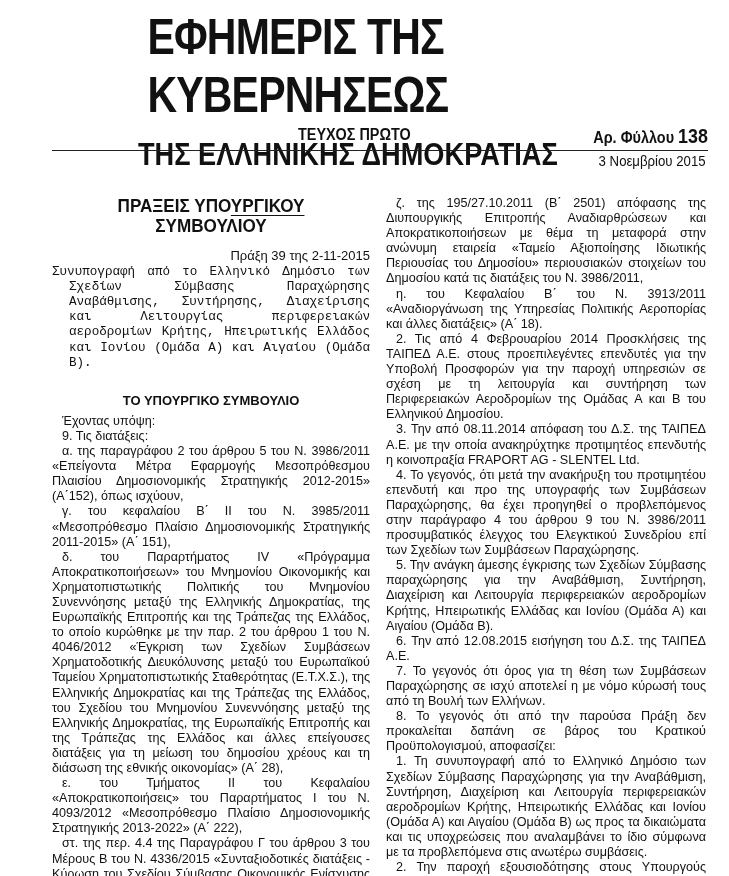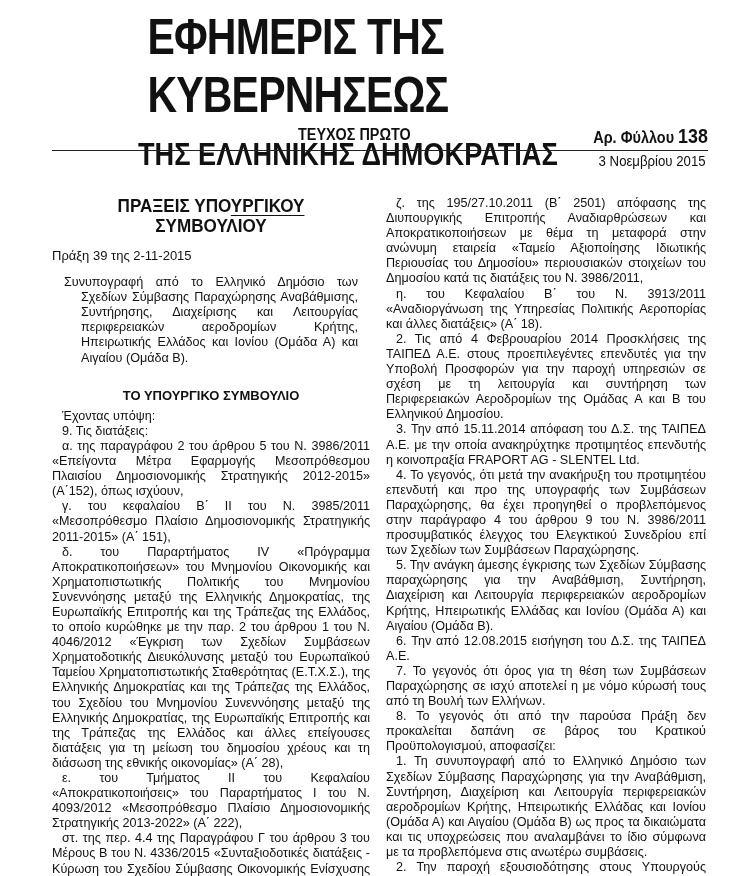--- a/index.html
+++ b/index.html
@@ -10,22 +10,22 @@
   .issue-row { position: absolute; left: 52px; top: 124px; width: 656px; height: 26px; border-bottom: 1.5px solid #222; }
   .issue-type { position: absolute; left: 246px; top: 2px; font-weight: bold; font-size: 16px; transform: scaleX(0.9); transform-origin: left; }
   .issue-no { position: absolute; right: 0; top: 0px; font-weight: bold; font-size: 17px; transform: scaleX(0.85); transform-origin: right; }
   .issue-no .num { font-size: 21px; }
   .issue-date { position: absolute; right: 23px; top: 152px; font-size: 15px; transform: scaleX(0.88); transform-origin: right; }
   .col { position: absolute; top: 196px; width: 318px; font-size: 12.6px; line-height: 15.1px; text-align: justify; }
   .col-left { left: 52px; }
   .col-right { left: 386px; width: 320px; top: 196px; }
   .section-title { text-align: center; font-weight: bold; font-size: 19px; transform: scaleX(0.9); margin: 0 0 12px 0; line-height: 20px; }
   .section-title .ul { text-decoration: underline; text-underline-offset: 3px; }
-  .act-line { text-align: left; margin: 0 0 2px 0; font-size: 13px; }
-  .hanging { padding-left: 17px; text-indent: -17px; margin: 12px; text-align: justify; }
+  .act-line { text-align: right; margin: 0 0 2px 0; font-size: 13px; }
+  .hanging { padding-left: 17px; text-indent: -17px; margin: 0; text-align: justify; font-family: Liberation Mono, monospace; }
   .council { text-align: center; font-weight: bold; font-size: 13px; margin: 22px 0 6px 0; }
   p { margin: 0; }
   .ind { text-indent: 10px; }
 </style>
 </head>
 <body>
 
 <div class="masthead">
   <div class="title-main">ΕΦΗΜΕΡΙΣ ΤΗΣ ΚΥΒΕΡΝΗΣΕΩΣ</div>
   <div class="title-sub">ΤΗΣ ΕΛΛΗΝΙΚΗΣ ΔΗΜΟΚΡΑΤΙΑΣ</div>
@@ -48,21 +48,21 @@
   <p class="ind">γ. του κεφαλαίου Β΄ ΙΙ του Ν. 3985/2011 «Μεσοπρόθεσμο Πλαίσιο Δημοσιονομικής Στρατηγικής 2011-2015» (Α΄ 151),</p>
   <p class="ind">δ. του Παραρτήματος IV «Πρόγραμμα Αποκρατικοποιήσεων» του Μνημονίου Οικονομικής και Χρηματοπιστωτικής Πολιτικής του Μνημονίου Συνεννόησης μεταξύ της Ελληνικής Δημοκρατίας, της Ευρωπαϊκής Επιτροπής και της Τράπεζας της Ελλάδος, το οποίο κυρώθηκε με την παρ. 2 του άρθρου 1 του Ν. 4046/2012 «Έγκριση των Σχεδίων Συμβάσεων Χρηματοδοτικής Διευκόλυνσης μεταξύ του Ευρωπαϊκού Ταμείου Χρηματοπιστωτικής Σταθερότητας (Ε.Τ.Χ.Σ.), της Ελληνικής Δημοκρατίας και της Τράπεζας της Ελλάδος, του Σχεδίου του Μνημονίου Συνεννόησης μεταξύ της Ελληνικής Δημοκρατίας, της Ευρωπαϊκής Επιτροπής και της Τράπεζας της Ελλάδος και άλλες επείγουσες διατάξεις για τη μείωση του δημοσίου χρέους και τη διάσωση της εθνικής οικονομίας» (Α΄ 28),</p>
   <p class="ind">ε. του Τμήματος ΙΙ του Κεφαλαίου «Αποκρατικοποιήσεις» του Παραρτήματος Ι του Ν. 4093/2012 «Μεσοπρόθεσμο Πλαίσιο Δημοσιονομικής Στρατηγικής 2013-2022» (Α΄ 222),</p>
   <p class="ind">στ. της περ. 4.4 της Παραγράφου Γ του άρθρου 3 του Μέρους Β του Ν. 4336/2015 «Συνταξιοδοτικές διατάξεις - Κύρωση του Σχεδίου Σύμβασης Οικονομικής Ενίσχυσης από τον Ευρωπαϊκό Μηχανισμό Σταθερότητας και ρυθμίσεις για την υλοποίηση της Συμφωνίας Χρηματοδότησης» (Α΄ 94),</p>
 </div>
 
 <div class="col col-right">
   <p class="ind">ζ. της 195/27.10.2011 (Β΄ 2501) απόφασης της Διυπουργικής Επιτροπής Αναδιαρθρώσεων και Αποκρατικοποιήσεων με θέμα τη μεταφορά στην ανώνυμη εταιρεία «Ταμείο Αξιοποίησης Ιδιωτικής Περιουσίας του Δημοσίου» περιουσιακών στοιχείων του Δημοσίου κατά τις διατάξεις του Ν. 3986/2011,</p>
   <p class="ind">η. του Κεφαλαίου Β΄ του Ν. 3913/2011 «Αναδιοργάνωση της Υπηρεσίας Πολιτικής Αεροπορίας και άλλες διατάξεις» (Α΄ 18).</p>
   <p class="ind">2. Τις από 4 Φεβρουαρίου 2014 Προσκλήσεις της ΤΑΙΠΕΔ Α.Ε. στους προεπιλεγέντες επενδυτές για την Υποβολή Προσφορών για την παροχή υπηρεσιών σε σχέση με τη λειτουργία και συντήρηση των Περιφερειακών Αεροδρομίων της Ομάδας Α και Β του Ελληνικού Δημοσίου.</p>
-  <p class="ind">3. Την από 15.11.2014 απόφαση του Δ.Σ. της ΤΑΙΠΕΔ Α.Ε. με την οποία ανακηρύχτηκε προτιμητέος επενδυτής η κοινοπραξία FRAPORT AG - SLENTEL Ltd.</p>
+  <p class="ind">3. Την από 08.11.2014 απόφαση του Δ.Σ. της ΤΑΙΠΕΔ Α.Ε. με την οποία ανακηρύχτηκε προτιμητέος επενδυτής η κοινοπραξία FRAPORT AG - SLENTEL Ltd.</p>
   <p class="ind">4. Το γεγονός, ότι μετά την ανακήρυξη του προτιμητέου επενδυτή και προ της υπογραφής των Συμβάσεων Παραχώρησης, θα έχει προηγηθεί ο προβλεπόμενος στην παράγραφο 4 του άρθρου 9 του Ν. 3986/2011 προσυμβατικός έλεγχος του Ελεγκτικού Συνεδρίου επί των Σχεδίων των Συμβάσεων Παραχώρησης.</p>
   <p class="ind">5. Την ανάγκη άμεσης έγκρισης των Σχεδίων Σύμβασης παραχώρησης για την Αναβάθμιση, Συντήρηση, Διαχείριση και Λειτουργία περιφερειακών αεροδρομίων Κρήτης, Ηπειρωτικής Ελλάδας και Ιονίου (Ομάδα Α) και Αιγαίου (Ομάδα Β).</p>
   <p class="ind">6. Την από 12.08.2015 εισήγηση του Δ.Σ. της ΤΑΙΠΕΔ Α.Ε.</p>
   <p class="ind">7. Το γεγονός ότι όρος για τη θέση των Συμβάσεων Παραχώρησης σε ισχύ αποτελεί η με νόμο κύρωσή τους από τη Βουλή των Ελλήνων.</p>
   <p class="ind">8. Το γεγονός ότι από την παρούσα Πράξη δεν προκαλείται δαπάνη σε βάρος του Κρατικού Προϋπολογισμού, αποφασίζει:</p>
   <p class="ind">1. Τη συνυπογραφή από το Ελληνικό Δημόσιο των Σχεδίων Σύμβασης Παραχώρησης για την Αναβάθμιση, Συντήρηση, Διαχείριση και Λειτουργία περιφερειακών αεροδρομίων Κρήτης, Ηπειρωτικής Ελλάδας και Ιονίου (Ομάδα Α) και Αιγαίου (Ομάδα Β) ως προς τα δικαιώματα και τις υποχρεώσεις που αναλαμβάνει το ίδιο σύμφωνα με τα προβλεπόμενα στις ανωτέρω συμβάσεις.</p>
   <p class="ind">2. Την παροχή εξουσιοδότησης στους Υπουργούς Εθνικής Άμυνας, Οικονομικών και Υποδομών, Μεταφο-</p>
 </div>
 
 </body></html>

